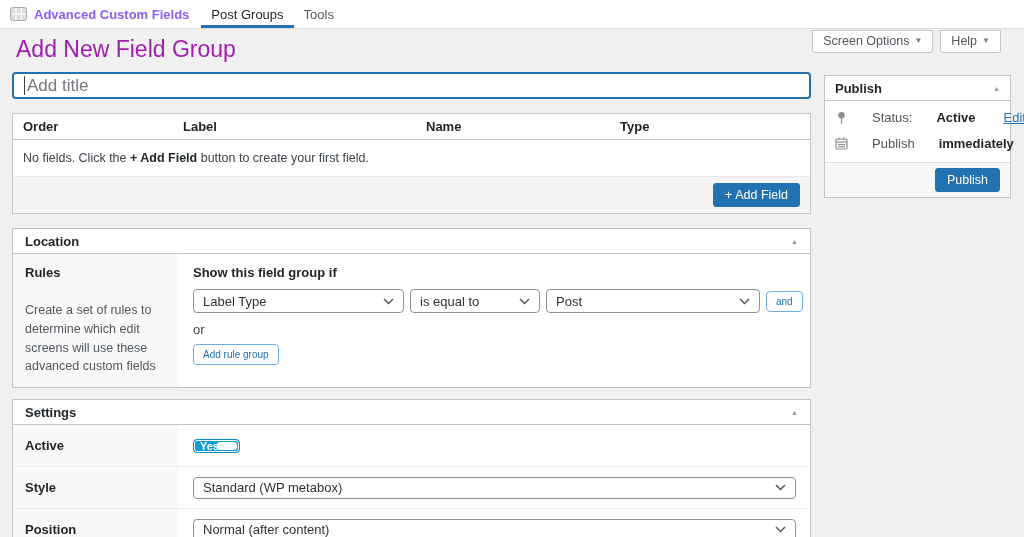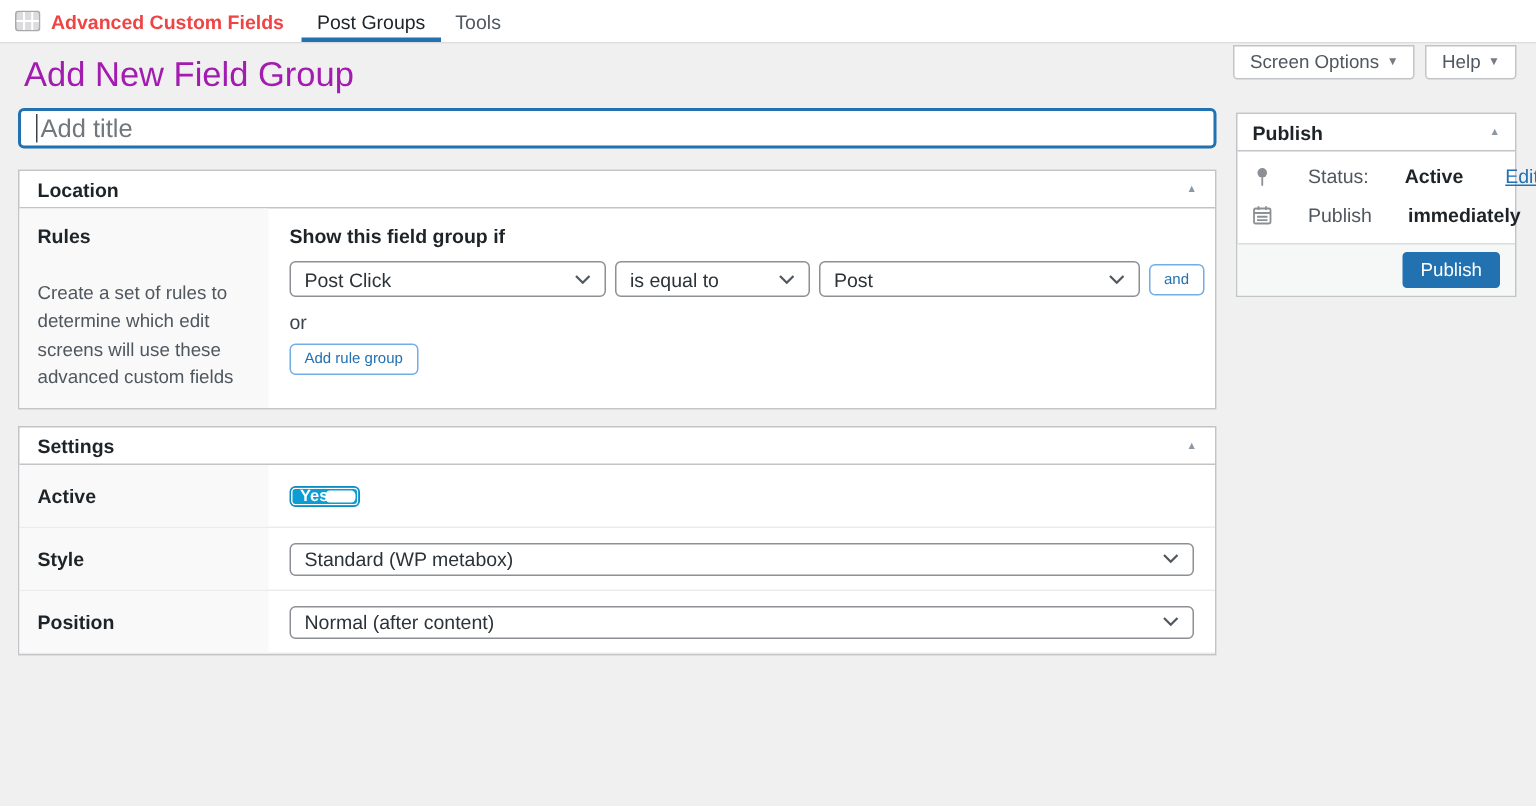--- a/index.html
+++ b/index.html
@@ -19,33 +19,33 @@
     color:#3c434a;
   }
 
   
   .topbar{
     position:absolute;top:0;left:0;width:1024px;height:29px;
     background:#fff;border-bottom:1px solid #dcdcde;
     display:flex;align-items:stretch;
   }
   .brand{display:flex;align-items:center;gap:7px;padding:0 12px 0 10px;}
-  .brand-title{font-weight:bold;color:#ef4444;font-size:13px;}
+  .brand-title{font-weight:bold;color:#8b5cf6;font-size:13px;}
   .topbar-tab{
     display:flex;align-items:center;padding:0 10px;color:#50575e;
     cursor:pointer;border-bottom:3px solid transparent;padding-top:3px;
   }
   .topbar-tab.active{border-bottom-color:var(--accent);color:#1d2327;}
 
   
   .page-title{
     position:absolute;left:16px;top:36px;
     font-size:23px;font-weight:400;color:#a21caf;
   }
-  .meta-buttons{position:absolute;top:30px;right:13px;display:flex;gap:7px;}
+  .meta-buttons{position:absolute;top:30px;right:23px;display:flex;gap:7px;}
   .meta-btn{
     background:#fff;border:1px solid #c3c4c7;border-radius:0 0 3px 3px;
     color:#50575e;font-size:12.5px;padding:3px 10px 4px;cursor:pointer;
     display:flex;align-items:center;gap:5px;font-family:inherit;
   }
   .caret{font-size:8px;color:#787c82;line-height:1;}
 
   
   .main{position:absolute;left:12px;top:72px;width:799px;}
   .title-wrap{position:relative;}
@@ -167,36 +167,48 @@
   </button>
 </div>
 
 <div class="main">
 
   <div class="title-wrap">
     <input class="title-input" type="text" value="" placeholder="Add title" style="">
     <div class="text-caret"></div>
   </div>
 
+  <div class="panel fields-panel">
+    <div class="fields-head">
+      <span class="col-order">Order</span>
+      <span class="col-label">Label</span>
+      <span class="col-name">Name</span>
+      <span class="col-type">Type</span>
+    </div>
+    <div class="fields-empty"><span>No fields. Click the </span><b>+ Add Field</b><span> button to create your first field.</span></div>
+    <div class="fields-foot">
+      <button class="btn-primary">+ Add Field</button>
+    </div>
+  </div>
 
   <div class="panel location-panel">
     <div class="panel-header">
       <span class="panel-title">Location</span>
       <span class="collapse">▲</span>
     </div>
     <div class="panel-body">
       <div class="label-col">
         <div class="col-title">Rules</div>
         <div class="col-desc">Create a set of rules to determine which edit screens will use these advanced custom fields</div>
       </div>
       <div class="content-col">
         <div class="cond-label">Show this field group if</div>
         <div class="rule-row">
           <div class="fakeselect sel-field">
-            <span>Post Click</span>
+            <span>Label Type</span>
             <span class="icon chev">
               <svg width="11" height="7" viewBox="0 0 11 7">
                   <polyline points="1,1 5.5,5.5 10,1" fill="none" stroke="#50575e" stroke-width="1.5"></polyline>
                 </svg>
             </span>
           </div>
           <div class="fakeselect sel-op">
             <span>is equal to</span>
             <span class="icon chev">
               <svg width="11" height="7" viewBox="0 0 11 7">

